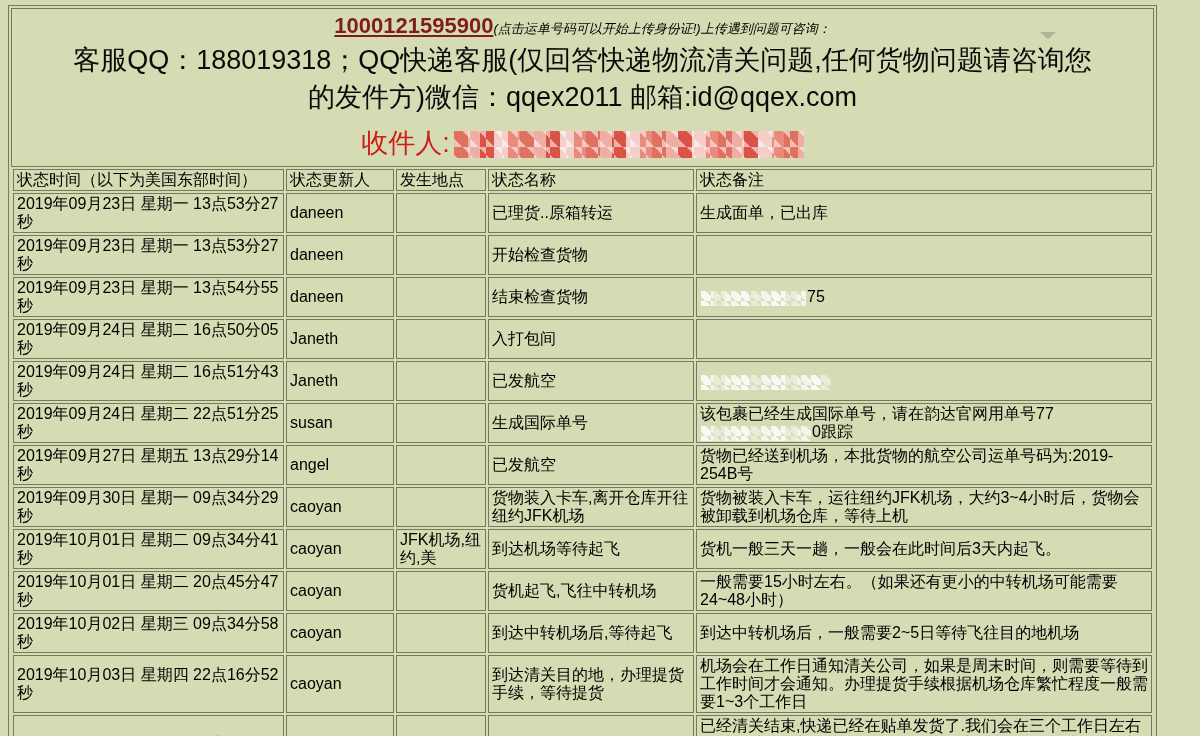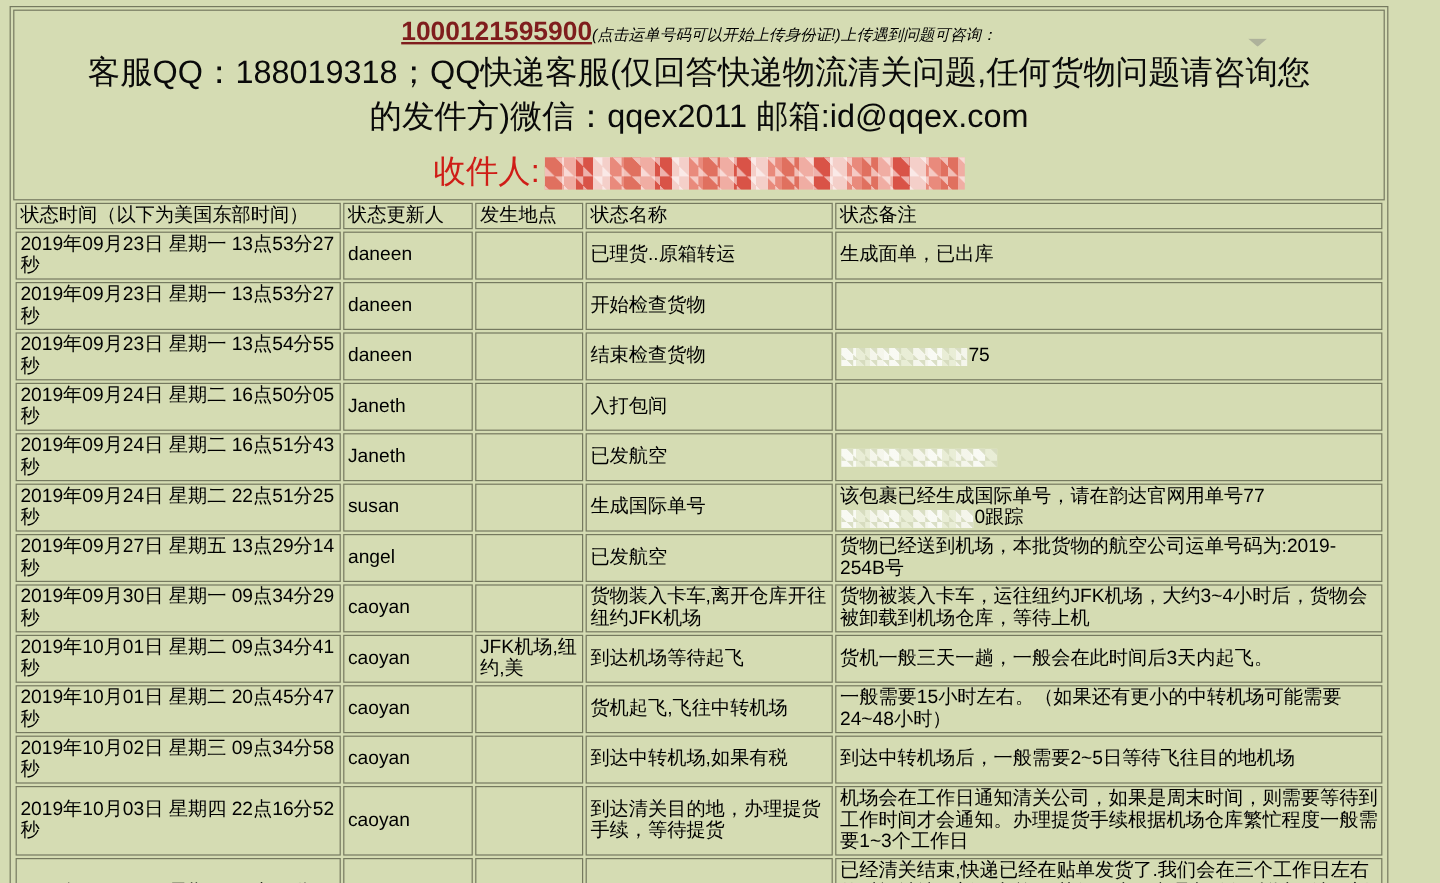--- a/index.html
+++ b/index.html
@@ -185,21 +185,21 @@
           <td>2019年10月01日 星期二 20点45分47秒</td>
           <td>caoyan</td>
           <td></td>
           <td>货机起飞,飞往中转机场</td>
           <td><span>一般需要15小时左右。（如果还有更小的中转机场可能需要24~48小时）</span></td>
         </tr>
         <tr>
           <td>2019年10月02日 星期三 09点34分58秒</td>
           <td>caoyan</td>
           <td></td>
-          <td>到达中转机场,如果有税</td>
+          <td>到达中转机场后,等待起飞</td>
           <td><span>到达中转机场后，一般需要2~5日等待飞往目的地机场</span></td>
         </tr>
         <tr>
           <td>2019年10月03日 星期四 22点16分52秒</td>
           <td>caoyan</td>
           <td></td>
           <td>到达清关目的地，办理提货手续，等待提货</td>
           <td><span>机场会在工作日通知清关公司，如果是周末时间，则需要等待到工作时间才会通知。办理提货手续根据机场仓库繁忙程度一般需要1~3个工作日</span></td>
         </tr>
         <tr>

